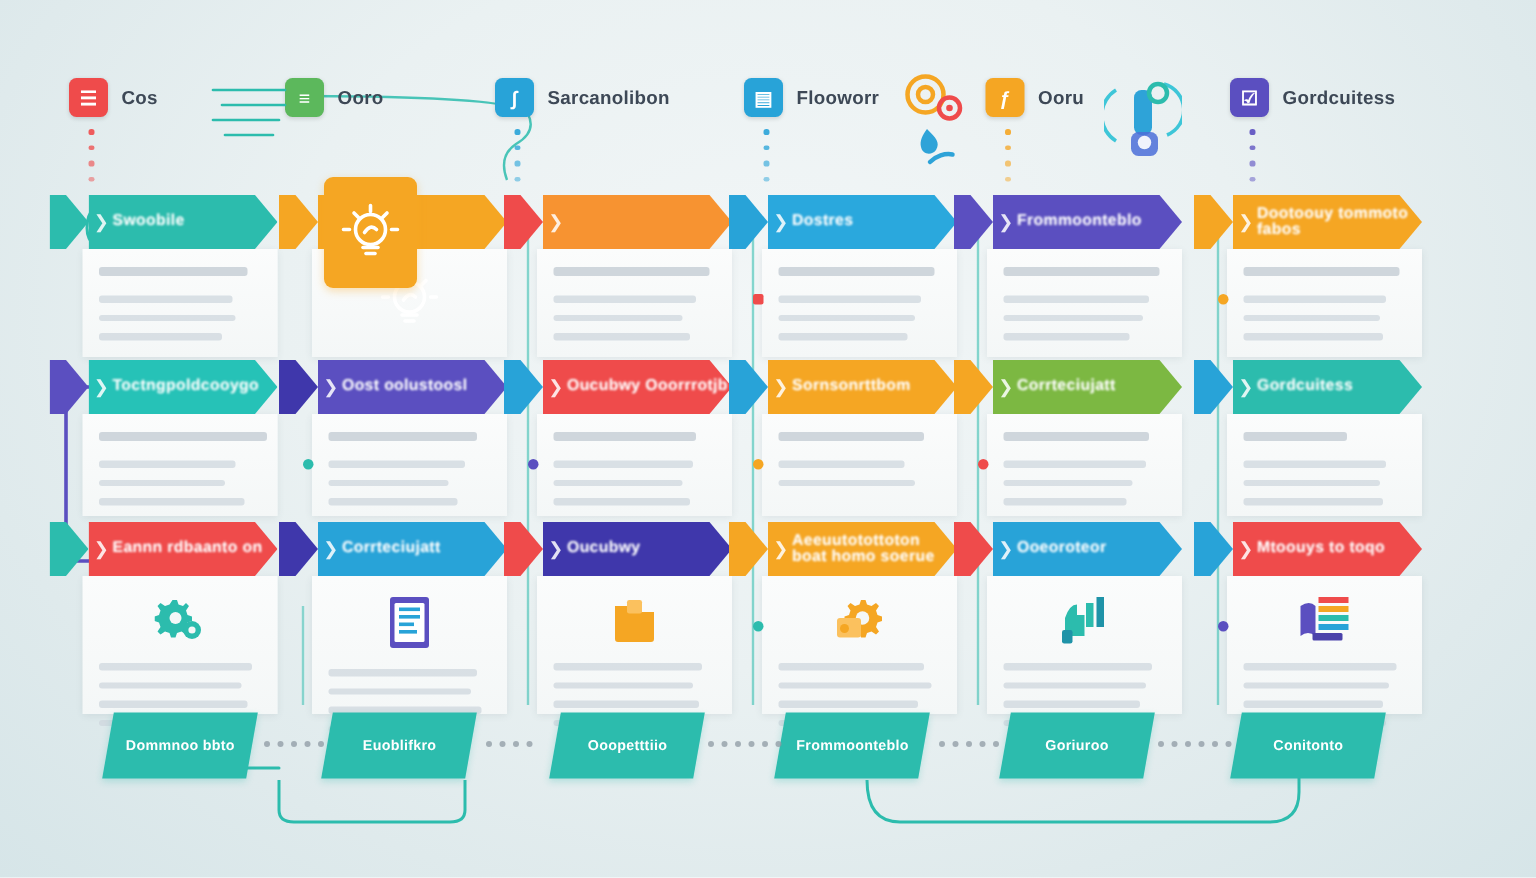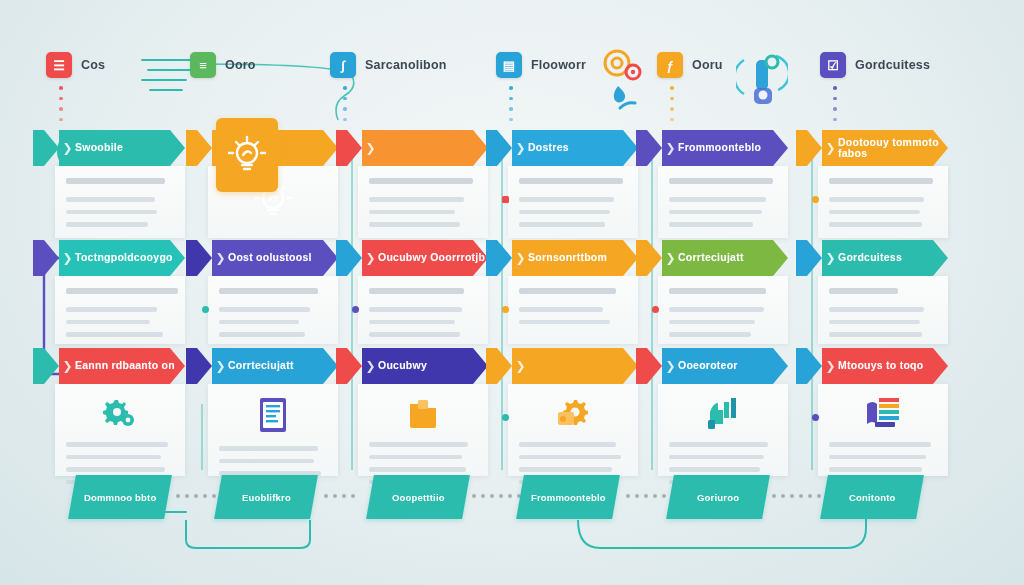--- a/index.html
+++ b/index.html
@@ -481,20 +481,21 @@
           <div class="ln" style="width: 90%;"></div>
           <div class="ln" style="width: 94%;"></div>
           <div class="ln" style="width: 86%;"></div>
           <div class="ln" style="width: 82%;"></div>
         </div>
       </div>
       <div class="rowband" style="left: 486px; top: 348px;">
         <div class="chev-tab" style="background: rgb(245, 166, 35);"></div>
         <div class="chev" style="background: rgb(245, 166, 35); width: 126px;">
           <span class="chev-inner-caret">❯</span>
+          <div class="chev-label">Aeeuutotottoton boat homo soerue</div>
         </div>
       </div>
       <div class="bullet rd" style="background: rgb(44, 188, 173); left: 502px; top: 414px;"></div>
       <div class="card-body" style="left: 658px; top: 384px; height: 92px;">
         <div class="txtwrap" style="top: 12px;">
           <div class="icon-slot">
             <svg width="34" height="34" viewBox="0 0 34 34">
               <rect x="18" y="6" width="5" height="16" fill="#2cbcad"></rect>
               <rect x="25" y="2" width="5" height="20" fill="#1f93a8"></rect>
               <path d="M4 16 q3 -9 8 -9 l0 7 5 0 0 14 -9 0 a4 4 0 0 1 -4 -4z" fill="#2cbcad"></path>

